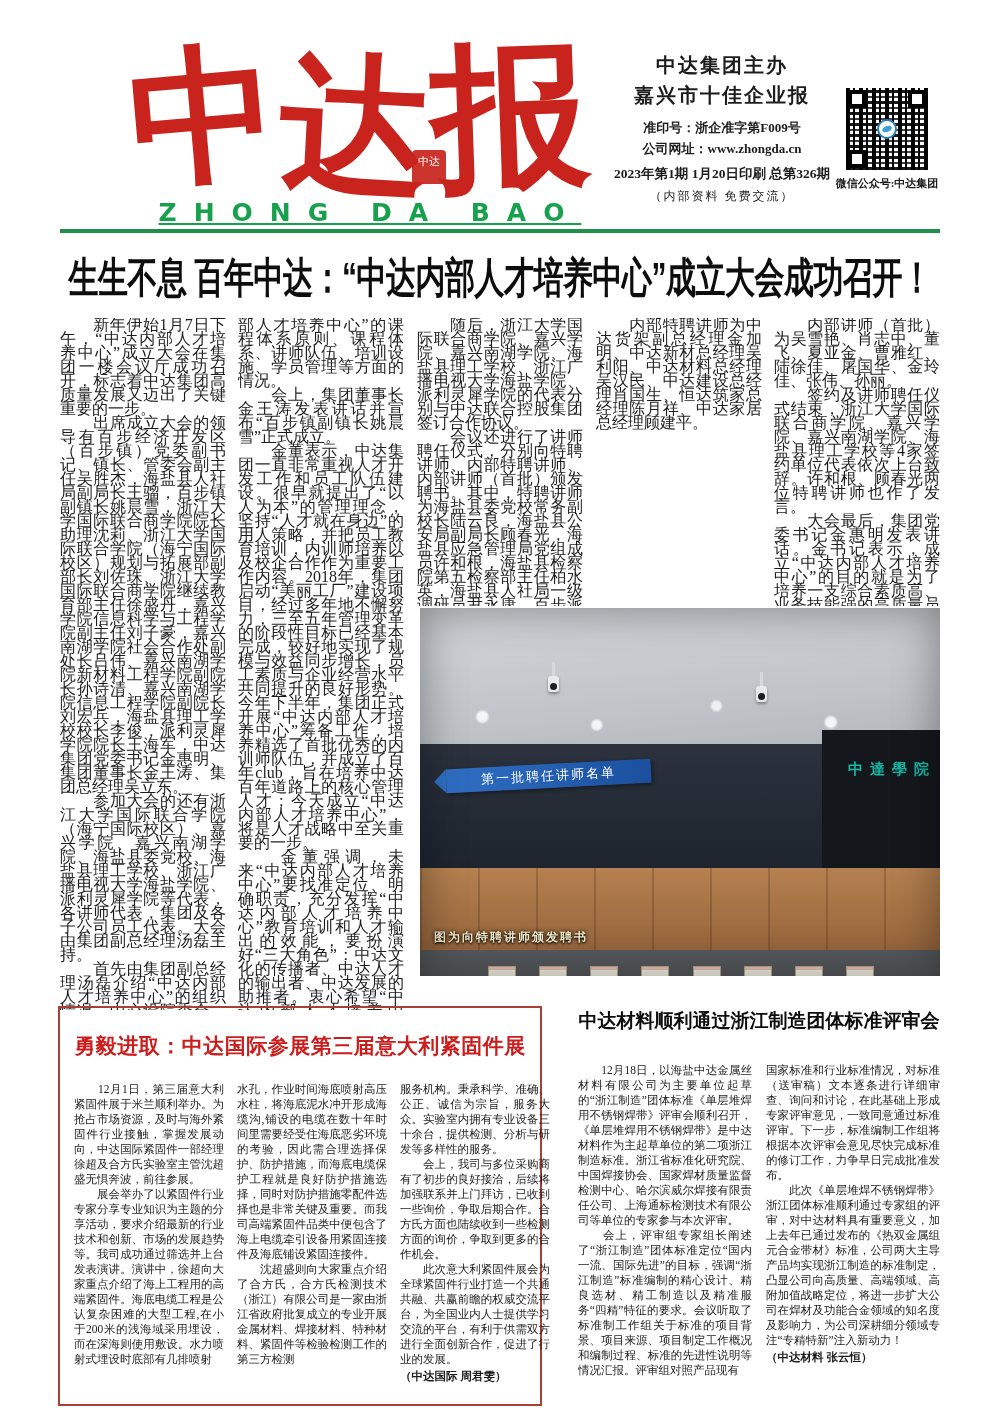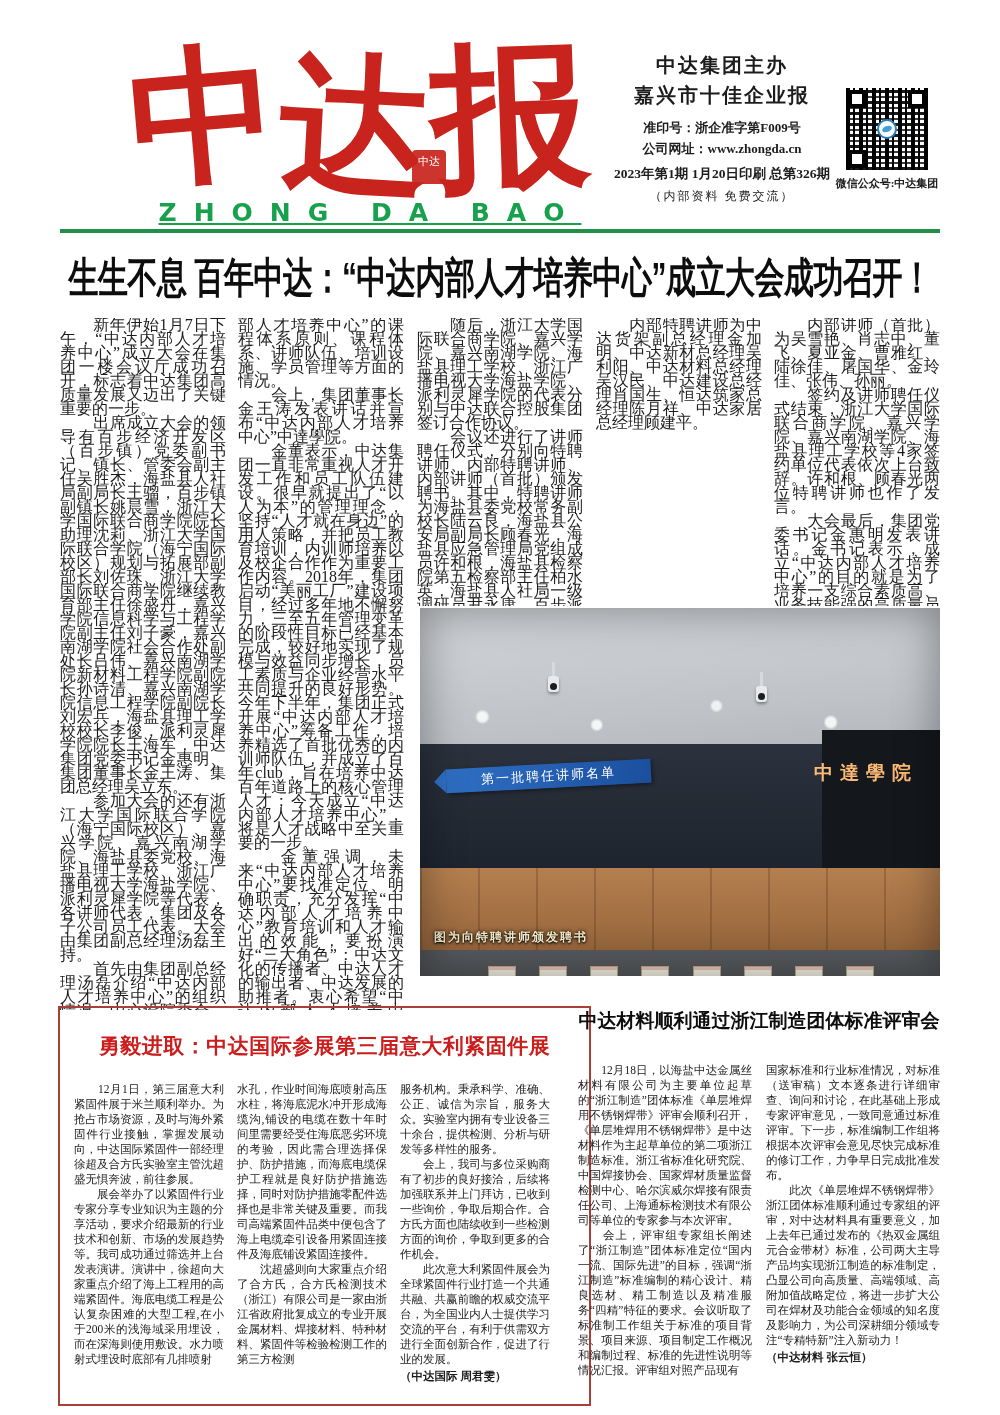--- a/index.html
+++ b/index.html
@@ -48,37 +48,37 @@
                 radial-gradient(circle 9px at 34% 86%, #f4f5f7 0 45%, rgba(255,255,255,0) 75%),
                 radial-gradient(circle 9px at 57% 72%, #eef0f2 0 45%, rgba(255,255,255,0) 75%),
                 radial-gradient(circle 10px at 79% 84%, #f4f5f7 0 45%, rgba(255,255,255,0) 75%),
                 linear-gradient(175deg,#d2d5d9 0%,#bfc3c8 70%,#b4b8bd 100%);}
   .cam{position:absolute;width:11px;height:16px;background:#e9eaec;border-radius:3px;box-shadow:0 2px 3px rgba(0,0,0,.35);}
   .cam::before{content:"";position:absolute;left:4px;top:-14px;width:3px;height:14px;background:#d7d9dc;}
   .cam::after{content:"";position:absolute;left:2px;bottom:2px;width:7px;height:7px;background:#1b1d20;border-radius:50%;}
   .cam1{left:128px;top:68px;} .cam2{left:336px;top:78px;}
   .ph-screen{position:absolute;left:0;top:136px;right:0;height:130px;background:linear-gradient(#2b323d,#1d242e);}
   .ph-wall{position:absolute;right:0;top:122px;width:118px;height:144px;background:#14171c;}
-  .ph-sign{position:absolute;right:22px;top:152px;color:#fdba74;font-size:19px;font-weight:bold;letter-spacing:7px;white-space:nowrap;}
+  .ph-sign{position:absolute;right:4px;top:152px;color:#14b8a6;font-size:15px;font-weight:bold;letter-spacing:7px;white-space:nowrap;}
   .ph-banner{position:absolute;left:26px;top:156px;width:205px;height:24px;background:linear-gradient(100deg,#2f6fc4,#1b4f9e);transform:rotate(-3deg);color:#fff;font-size:13px;line-height:24px;text-align:center;letter-spacing:2px;box-shadow:2px 2px 4px rgba(0,0,0,.4);}
   .ph-banner::before{content:"";position:absolute;left:-12px;top:0;border-top:12px solid transparent;border-bottom:12px solid transparent;border-right:12px solid #2f6fc4;}
   .ph-floor{position:absolute;left:0;bottom:26px;right:0;height:82px;
      background:repeating-linear-gradient(90deg,rgba(70,40,18,.25) 0 2px,rgba(0,0,0,0) 2px 58px),
                 linear-gradient(#b5804f,#96653c);}
   .ph-carpet{position:absolute;left:0;bottom:0;right:0;height:26px;background:#56595d;}
   .ph-people{position:absolute;left:8px;right:8px;bottom:56px;height:190px;display:flex;justify-content:space-between;align-items:flex-end;}
   .person{position:relative;width:44px;flex:0 0 auto;}
   .person .head{width:19px;height:22px;margin:0 auto;background:#d3a88b;border-radius:50% 50% 46% 46%;box-shadow:inset 0 7px 0 rgba(22,17,12,.9);}
   .person .body{width:40px;margin:-2px auto 0;background:var(--c);border-radius:9px 9px 2px 2px;height:var(--bh);}
   .person .cert{position:absolute;top:46px;left:9px;width:26px;height:17px;background:#f7f3e6;border:1px solid #b9ac8d;box-shadow:inset 0 3px 0 rgba(205,60,48,.25);}
   .photo .vignette{position:absolute;inset:0;box-shadow:inset 0 0 46px rgba(0,0,0,.4);pointer-events:none;}
   .ph-caption{position:absolute;left:14px;bottom:30px;color:#f3ecca;font-size:12px;letter-spacing:2px;text-shadow:0 1px 2px #000,0 0 4px #000;font-weight:bold;}
 
   
-  .box-left{position:absolute;left:58px;top:1006px;width:533px;height:400px;border:2px solid #a84038;box-sizing:border-box;}
+  .box-left{position:absolute;left:58px;top:1006px;width:484px;height:400px;border:2px solid #a84038;box-sizing:border-box;}
   .bl-head{margin-top:24px;text-align:center;color:#cc1d1d;font-family:"Liberation Sans","DejaVu Sans",sans-serif;font-weight:900;font-size:21px;letter-spacing:0.5px;white-space:nowrap;}
   .bl-cols{position:absolute;left:14px;top:74px;width:476px;bottom:10px;}
   .bcol{position:absolute;top:0;width:150px;height:100%;overflow:hidden;}
   .bc0{left:0;} .bc1{left:163px;} .bc2{left:326px;}
   .bcol p, .rcol p{margin:0;font-size:11.5px;line-height:15px;text-align:justify;}
   .byline{text-align:left;font-weight:bold;font-size:11.5px;padding-right:2px;margin-top:2px;}
 
   .art-right{position:absolute;left:578px;top:1006px;width:362px;height:400px;}
   .br-head{text-align:center;font-family:"Liberation Sans","DejaVu Sans",sans-serif;font-weight:900;font-size:19px;margin:2px 0 12px;color:#0d0d0d;white-space:nowrap;}
   .br-cols{position:relative;height:352px;}
@@ -125,21 +125,21 @@
 
   <div class="main-cols">
     <div class="mcol mc0">
         <p>　　新年伊始1月7日下午，“中达内部人才培养中心”成立大会在集团一楼会议厅成功召开，标志着中达集团高质量发展又迈出了关键重要的一步。</p>
         <p>　　出席成立大会的领导有百步经济开发区（百步镇）党委副书记、镇长、管委会副主任吴胜杰，海盐县人社局副局长王骝，百步镇副镇长姚晨雪，浙江大学国际联合商学院院长助理沈莉、浙江大学国际联合学院（海宁国际校区）规划与拓展部副部长刘佐珠、浙江大学国际联合商学院继续教育部主任徐盛丹，嘉兴学院信息科学与工程学院副主任刘子豪，嘉兴南湖学院社会合作处副处长吕伟、嘉兴南湖学院新材料工程学院副院长孙诗清、嘉兴南湖学院信息工程学院副院长刘宏兵，海盐县理工学校校长李俊，派利灵犀学院院长王海军，中达集团党委书记金惠明、集团董事长金王涛、集团总经理吴立东。</p>
         <p>　　参加大会的还有浙江大学国际联合学院（海宁国际校区）、嘉兴学院、嘉兴南湖学院、海盐县委党校、海盐县理工学校、浙江广播电视大学海盐学院、派利灵犀学院等代表，各讲师代表，集团及各子公司员工代表。大会由集团副总经理汤磊主持。</p>
         <p>　　首先由集团副总经理汤磊介绍“中达内部人才培养中心”的组织情况。中心设院委会、教务处、师资部。其中，“中达内部人才培养中心”荣誉院长为金惠明，院长为金王涛，院委会成员为徐见平、吴立东、汤磊、金王琴、金加明、吴利阳、王国付、吴汉民、肖国生、陈月祥、顾建平，执行院长为汤磊，教务处主任为吴雪艳，师资部主任为曹雅红。</p>
       </div>
     <div class="mcol mc1">
         <p>部人才培养中心”的课程体系原则、课程体系、讲师队伍、培训设施、学员管理等方面的情况。</p>
-        <p>　　会上，集团董事长金王涛发表讲话并宣布“中达内部人才培养中心”中達學院。</p>
+        <p>　　会上，集团董事长金王涛发表讲话并宣布“百步镇副镇长姚晨雪”正式成立。</p>
         <p>　　金董表示，中达集团一直非常重视人才开发工作和员工队伍建设。很早就提出了“以人为本”的管理理念，坚持“人才就在身边”的用人策略，并把员工教育培训，内训师培养以及校企合作作为重要工作内容。2018年，集团启动“美丽工厂”建设项目，经过多年地不懈努力，三至五年管理变革的阶段性目标已经基本完成，较好地实现了规模与效益同步增长，员工素质与企业经营水平共同提升的良好形势。今年下半年，集团正式开展“中达内部人才培养中心”筹备工作，培养精选了首批优秀的内训师队伍，并成立了百年club，旨在培养中达百年道路上的核心管理人才；今天成立“中达内部人才培养中心”，将是人才战略中至关重要的一步。</p>
         <p>　　金董强调，未来“中达内部人才培养中心”要找准定位、明确职责，充分发挥“中达内部人才培养中心”教育培训和人才输出的效能，要扮演好“三大角色”：中达文化的传播者、中达人才的输出者、中达发展的助推者。衷心希望“中达内部人才培养中心”能够不辱使命，勇于创新，秉承“以人为本”的管理理念，坚持“人才就在身边”的用人策略，建立“生生不息”的人才队伍，筑起“百年中达”的伟大梦想。</p>
         <p>　　金董号召，全体中达人都要积极参与到“中达内部人才培养中心”中来，不论是以组织建设者的身份，内训师的身份，还是学生的</p>
       </div>
     <div class="mcol mc2">
         <p>　　随后，浙江大学国际联合商学院、嘉兴学院、嘉兴南湖学院、海盐县理工学校、浙江广播电视大学海盐学院、派利灵犀学院的代表分别与中达联合控股集团签订合作协议。</p>
         <p>　　会议还进行了讲师聘任仪式，分别向特聘讲师、内部特聘讲师、内部讲师（首批）颁发聘书。其中，特聘讲师为海盐县委党校常务副校长陆云良，海盐县公安局副局长顾春光，海盐县应急管理局党组成员许和根，海盐县检察院第五检察部主任柏水英，海盐县人社局一级调研员尹永康，百步派出所所长谢董董，海盐县名人文化研究会主</p>
       </div>
     <div class="mcol mc3">
         <p>　　内部特聘讲师为中达货架副总经理金加明、中达新材总经理吴利阳、中达材料总经理吴汉民、中达建设总经理肖国生、恒达筑家总经理陈月祥、中达家居总经理顾建平。</p>

